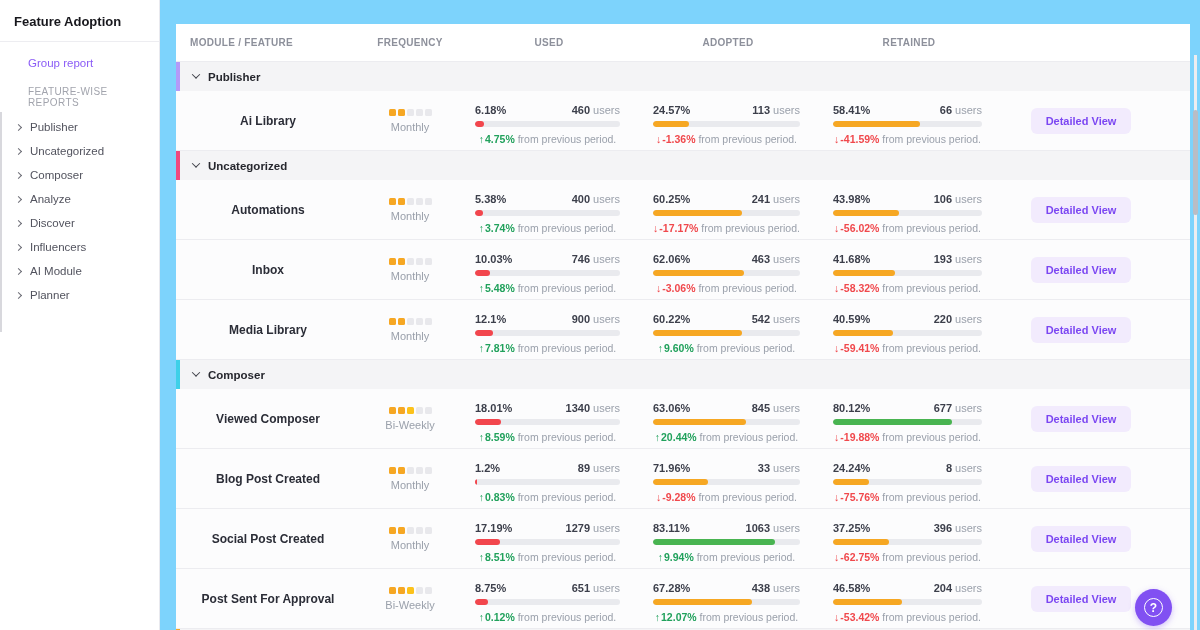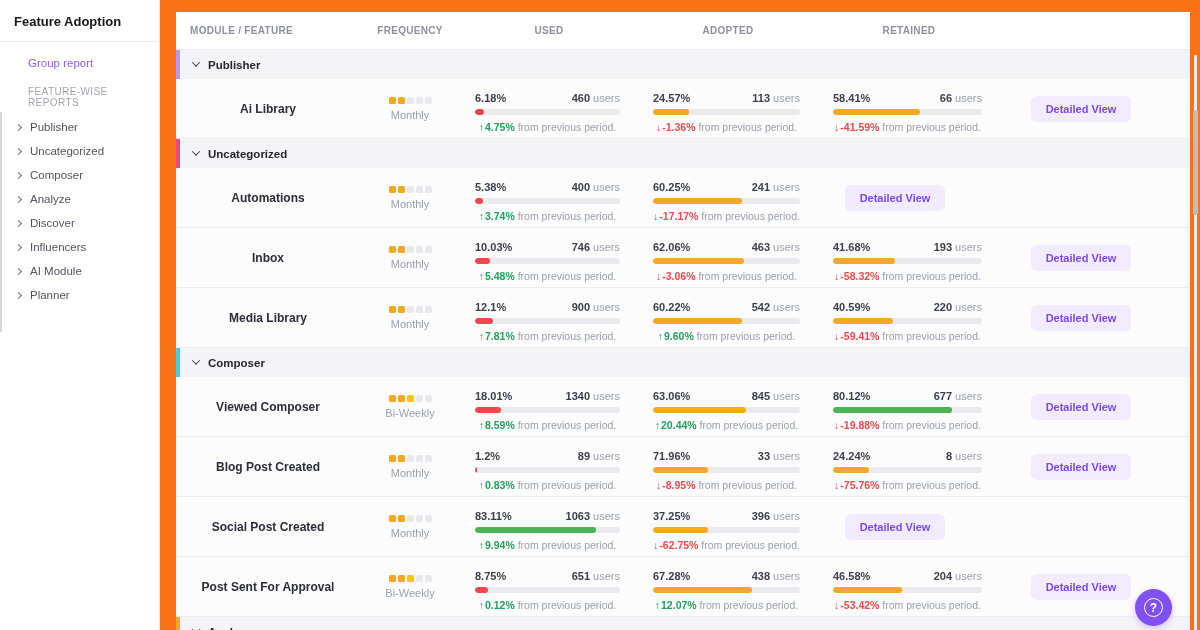--- a/index.html
+++ b/index.html
@@ -10,21 +10,21 @@
   
   .sidebar { width: 160px; flex-shrink: 0; border-right: 1px solid #e9e9ee; background: #fff; padding-top: 12px; position: relative; z-index: 2; }
   .sb-title { font-size: 13px; font-weight: bold; color: #17171c; padding: 2px 14px 12px; }
   .sb-divider { border: none; border-top: 1px solid #ededf1; }
   .sb-group-report { display: block; font-size: 11.5px; color: #8b5cf6; padding: 15px 28px 0; text-decoration: none; cursor: pointer; }
   .sb-heading { font-size: 10px; color: #a2a4ad; letter-spacing: 0.4px; padding: 17px 28px 7px; }
   .sb-item { display: flex; align-items: center; gap: 9px; padding: 6px 14px; font-size: 11.5px; color: #52535e; cursor: pointer; }
   .chev-right { width: 5px; height: 5px; border-top: 1.4px solid #6b6c75; border-right: 1.4px solid #6b6c75; transform: rotate(45deg); flex-shrink: 0; margin-left: 2px; }
 
   
-  .main { flex: 1; padding: 12px 10px 0 16px; position: relative; background: #f97316; }
+  .main { flex: 1; padding: 24px 10px 0 16px; position: relative; background: #7dd3fc; }
   .grid-row { display: grid; grid-template-columns: 184px 100px 178px 180px 182px 1fr; align-items: center; }
 
   .thead { height: 38px; border-bottom: 1px solid #ececf0; background: #fff; }
   .th { font-size: 10px; color: #8d909b; font-weight: bold; letter-spacing: 0.3px; text-align: center; }
   .th.first { text-align: left; padding-left: 14px; }
 
   .section-header { height: 29px; background: #f4f4f6; display: flex; align-items: center; position: relative; cursor: pointer; }
   .sec-accent { position: absolute; left: 0; top: 0; bottom: 0; width: 4px; }
   .chev-down { width: 6px; height: 6px; border-left: 1.6px solid #3f4049; border-bottom: 1.6px solid #3f4049; transform: rotate(-45deg) translate(1px,-1px); margin: 0 9px 2px 17px; }
   .sec-name { font-size: 11.5px; font-weight: bold; color: #26272e; }
@@ -217,20 +217,32 @@
     <span class="m-pct">60.25%</span>
     <span class="m-users"><b class="m-users-num">241</b><span class="m-users-suffix"> users</span></span>
   </div>
   <div class="bar">
               <div class="bar-fill" style="width: 60.25%; background: rgb(246, 167, 35);"></div>
             </div>
   <div class="m-change">
     <span class="delta" style="color: rgb(240, 72, 76);"><span class="arrow">↓</span><span class="m-change-pct">-17.17%</span></span><span class="m-change-suffix"> from previous period.</span>
   </div>
 </div>
+    <div class="metric-cell cell-retained">
+  <div class="m-top">
+    <span class="m-pct">43.98%</span>
+    <span class="m-users"><b class="m-users-num">106</b><span class="m-users-suffix"> users</span></span>
+  </div>
+  <div class="bar">
+              <div class="bar-fill" style="width: 43.98%; background: rgb(246, 167, 35);"></div>
+            </div>
+  <div class="m-change">
+    <span class="delta" style="color: rgb(240, 72, 76);"><span class="arrow">↓</span><span class="m-change-pct">-56.02%</span></span><span class="m-change-suffix"> from previous period.</span>
+  </div>
+</div>
     <div class="btn-cell">
       <button class="btn-detailed">Detailed View</button>
     </div>
   </div>
 
   <div class="grid-row feature-row">
     <div class="feat-name">Inbox</div>
     <div class="freq-cell">
       <div class="freq-squares">
               <span class="sq filled"></span>
@@ -420,21 +432,21 @@
 </div>
     <div class="metric-cell cell-adopted">
   <div class="m-top">
     <span class="m-pct">71.96%</span>
     <span class="m-users"><b class="m-users-num">33</b><span class="m-users-suffix"> users</span></span>
   </div>
   <div class="bar">
               <div class="bar-fill" style="width: 37.08%; background: rgb(246, 167, 35);"></div>
             </div>
   <div class="m-change">
-    <span class="delta" style="color: rgb(240, 72, 76);"><span class="arrow">↓</span><span class="m-change-pct">-8.95%</span></span><span class="m-change-suffix"> from previous period.</span>
+    <span class="delta" style="color: rgb(240, 72, 76);"><span class="arrow">↓</span><span class="m-change-pct">-9.28%</span></span><span class="m-change-suffix"> from previous period.</span>
   </div>
 </div>
     <div class="metric-cell cell-retained">
   <div class="m-top">
     <span class="m-pct">24.24%</span>
     <span class="m-users"><b class="m-users-num">8</b><span class="m-users-suffix"> users</span></span>
   </div>
   <div class="bar">
               <div class="bar-fill" style="width: 24.24%; background: rgb(246, 167, 35);"></div>
             </div>
@@ -452,20 +464,32 @@
     <div class="freq-cell">
       <div class="freq-squares">
               <span class="sq filled"></span>
               <span class="sq filled"></span>
               <span class="sq"></span>
               <span class="sq"></span>
               <span class="sq"></span>
             </div>
       <div class="freq-label">Monthly</div>
     </div>
+    <div class="metric-cell cell-used">
+  <div class="m-top">
+    <span class="m-pct">17.19%</span>
+    <span class="m-users"><b class="m-users-num">1279</b><span class="m-users-suffix"> users</span></span>
+  </div>
+  <div class="bar">
+              <div class="bar-fill" style="width: 17.19%; background: rgb(242, 70, 77);"></div>
+            </div>
+  <div class="m-change">
+    <span class="delta" style="color: rgb(33, 161, 92);"><span class="arrow">↑</span><span class="m-change-pct">8.51%</span></span><span class="m-change-suffix"> from previous period.</span>
+  </div>
+</div>
     <div class="metric-cell cell-adopted">
   <div class="m-top">
     <span class="m-pct">83.11%</span>
     <span class="m-users"><b class="m-users-num">1063</b><span class="m-users-suffix"> users</span></span>
   </div>
   <div class="bar">
               <div class="bar-fill" style="width: 83.11%; background: rgb(73, 180, 81);"></div>
             </div>
   <div class="m-change">
     <span class="delta" style="color: rgb(33, 161, 92); text-align: center;"><span class="arrow">↑</span><span class="m-change-pct">9.94%</span></span><span class="m-change-suffix"> from previous period.</span>

